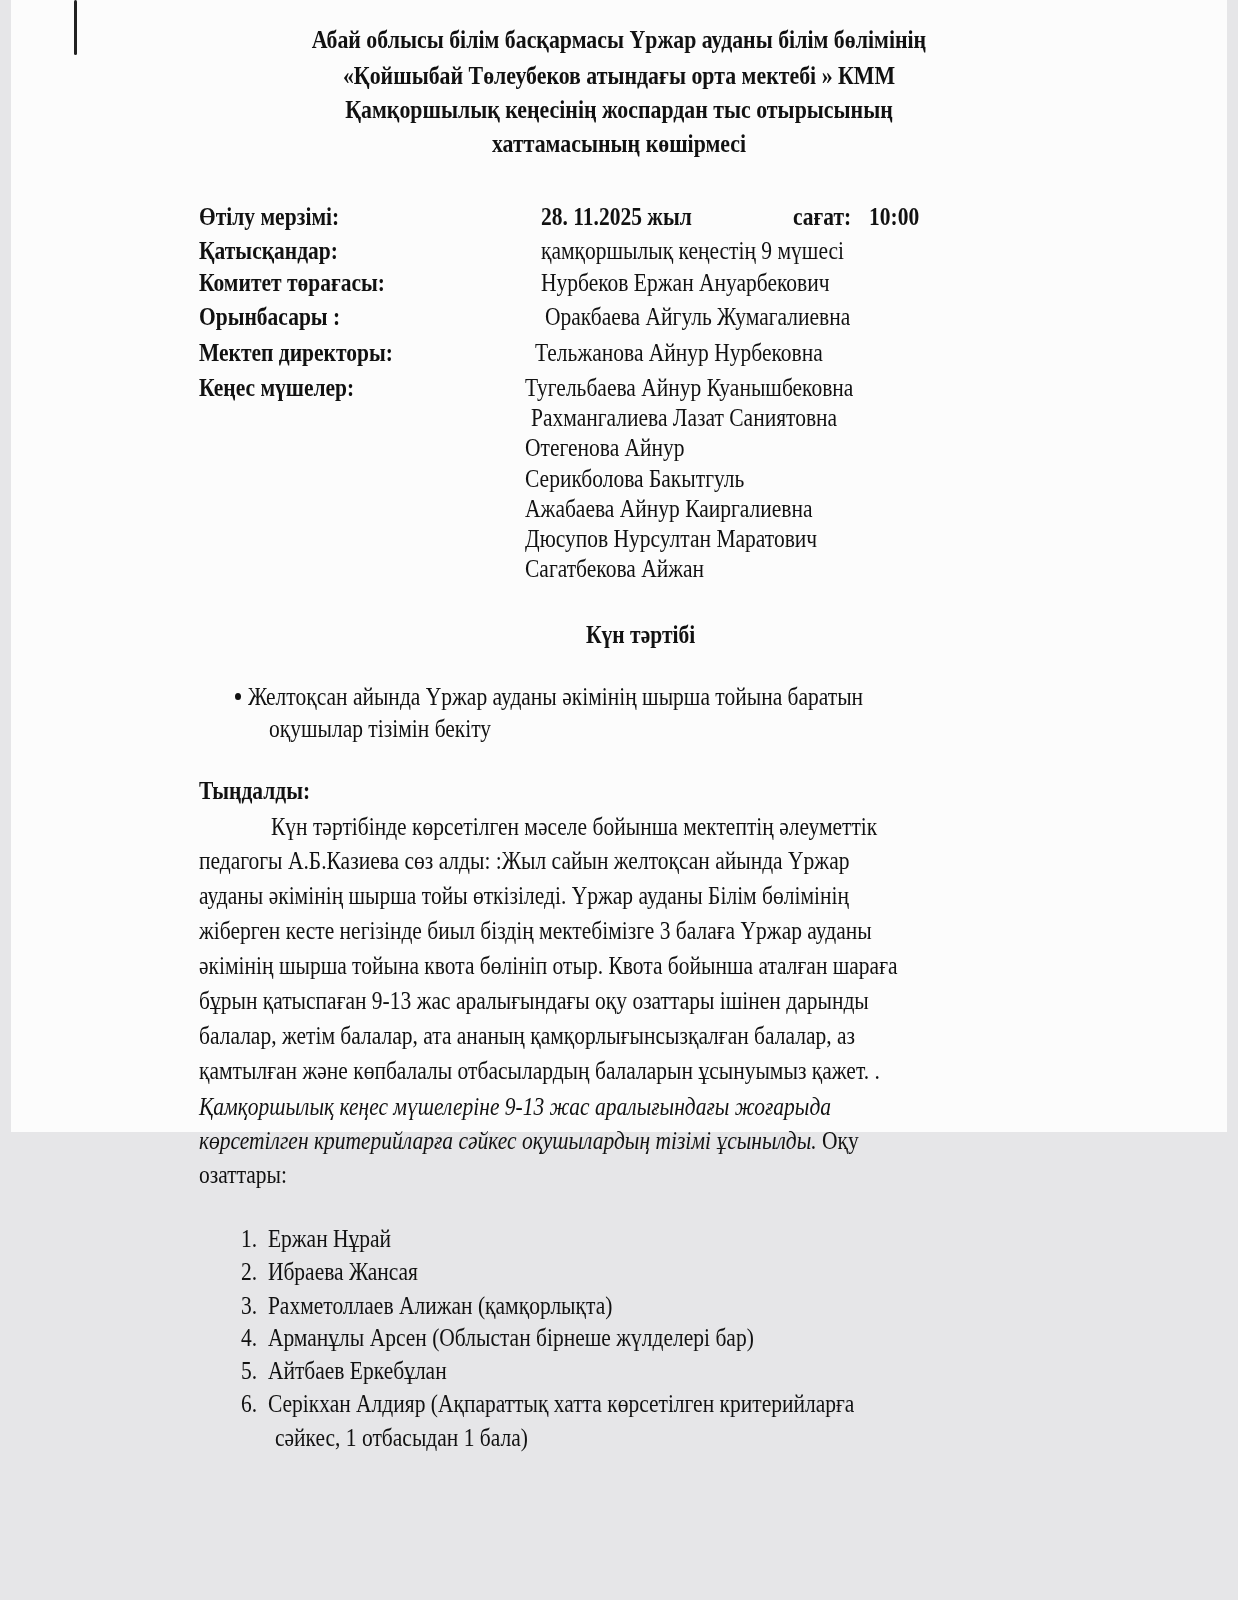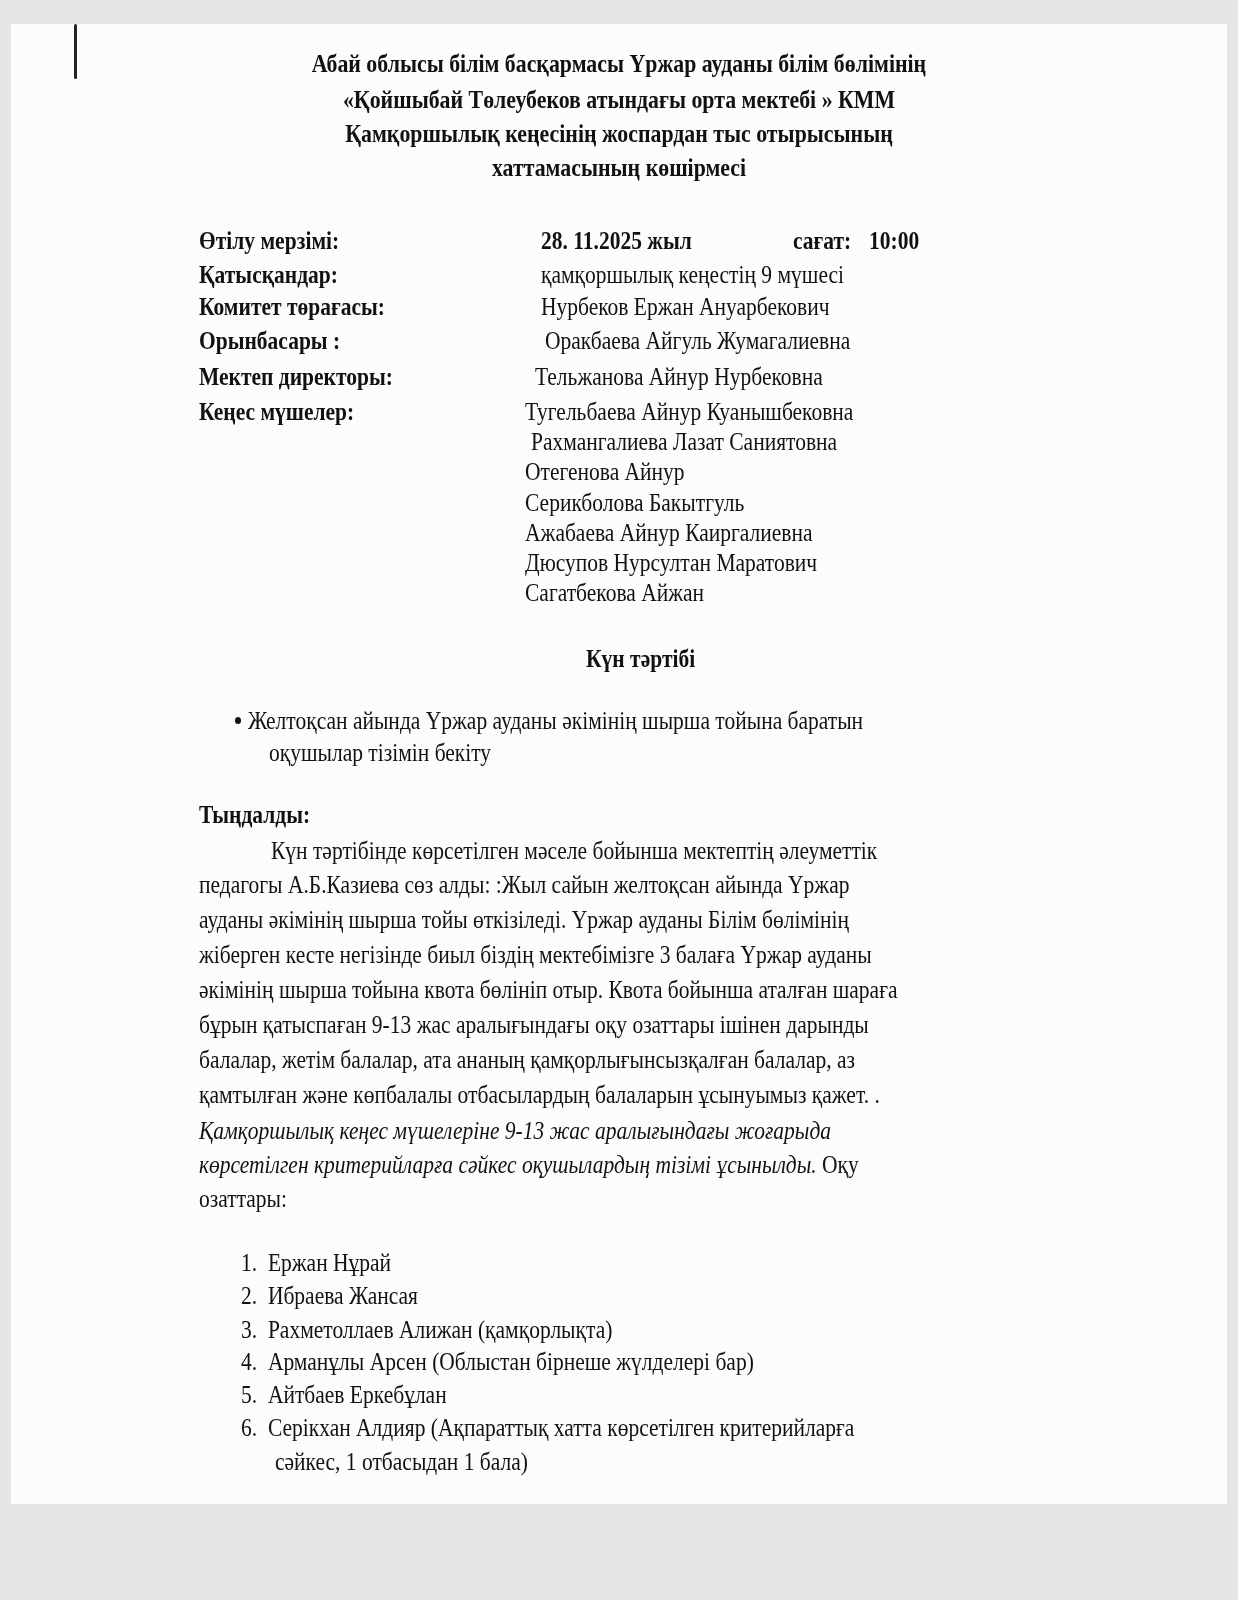--- a/index.html
+++ b/index.html
@@ -13,23 +13,22 @@
       position: relative;
       overflow: hidden;
       font-family: "Liberation Serif", serif;
       color: #111;
     }
     .page {
       position: absolute;
       left: 11px;
       top: 0;
       width: 1216px;
-      height: 1480px;
+      height: 1132px;
       background: #fcfcfc;
-      margin-top: 24px;
     }
     .margin-mark {
       position: absolute;
       left: 63px;
       top: 0;
       width: 3px;
       height: 55px;
       background: #222;
       border-radius: 2px;
     }

